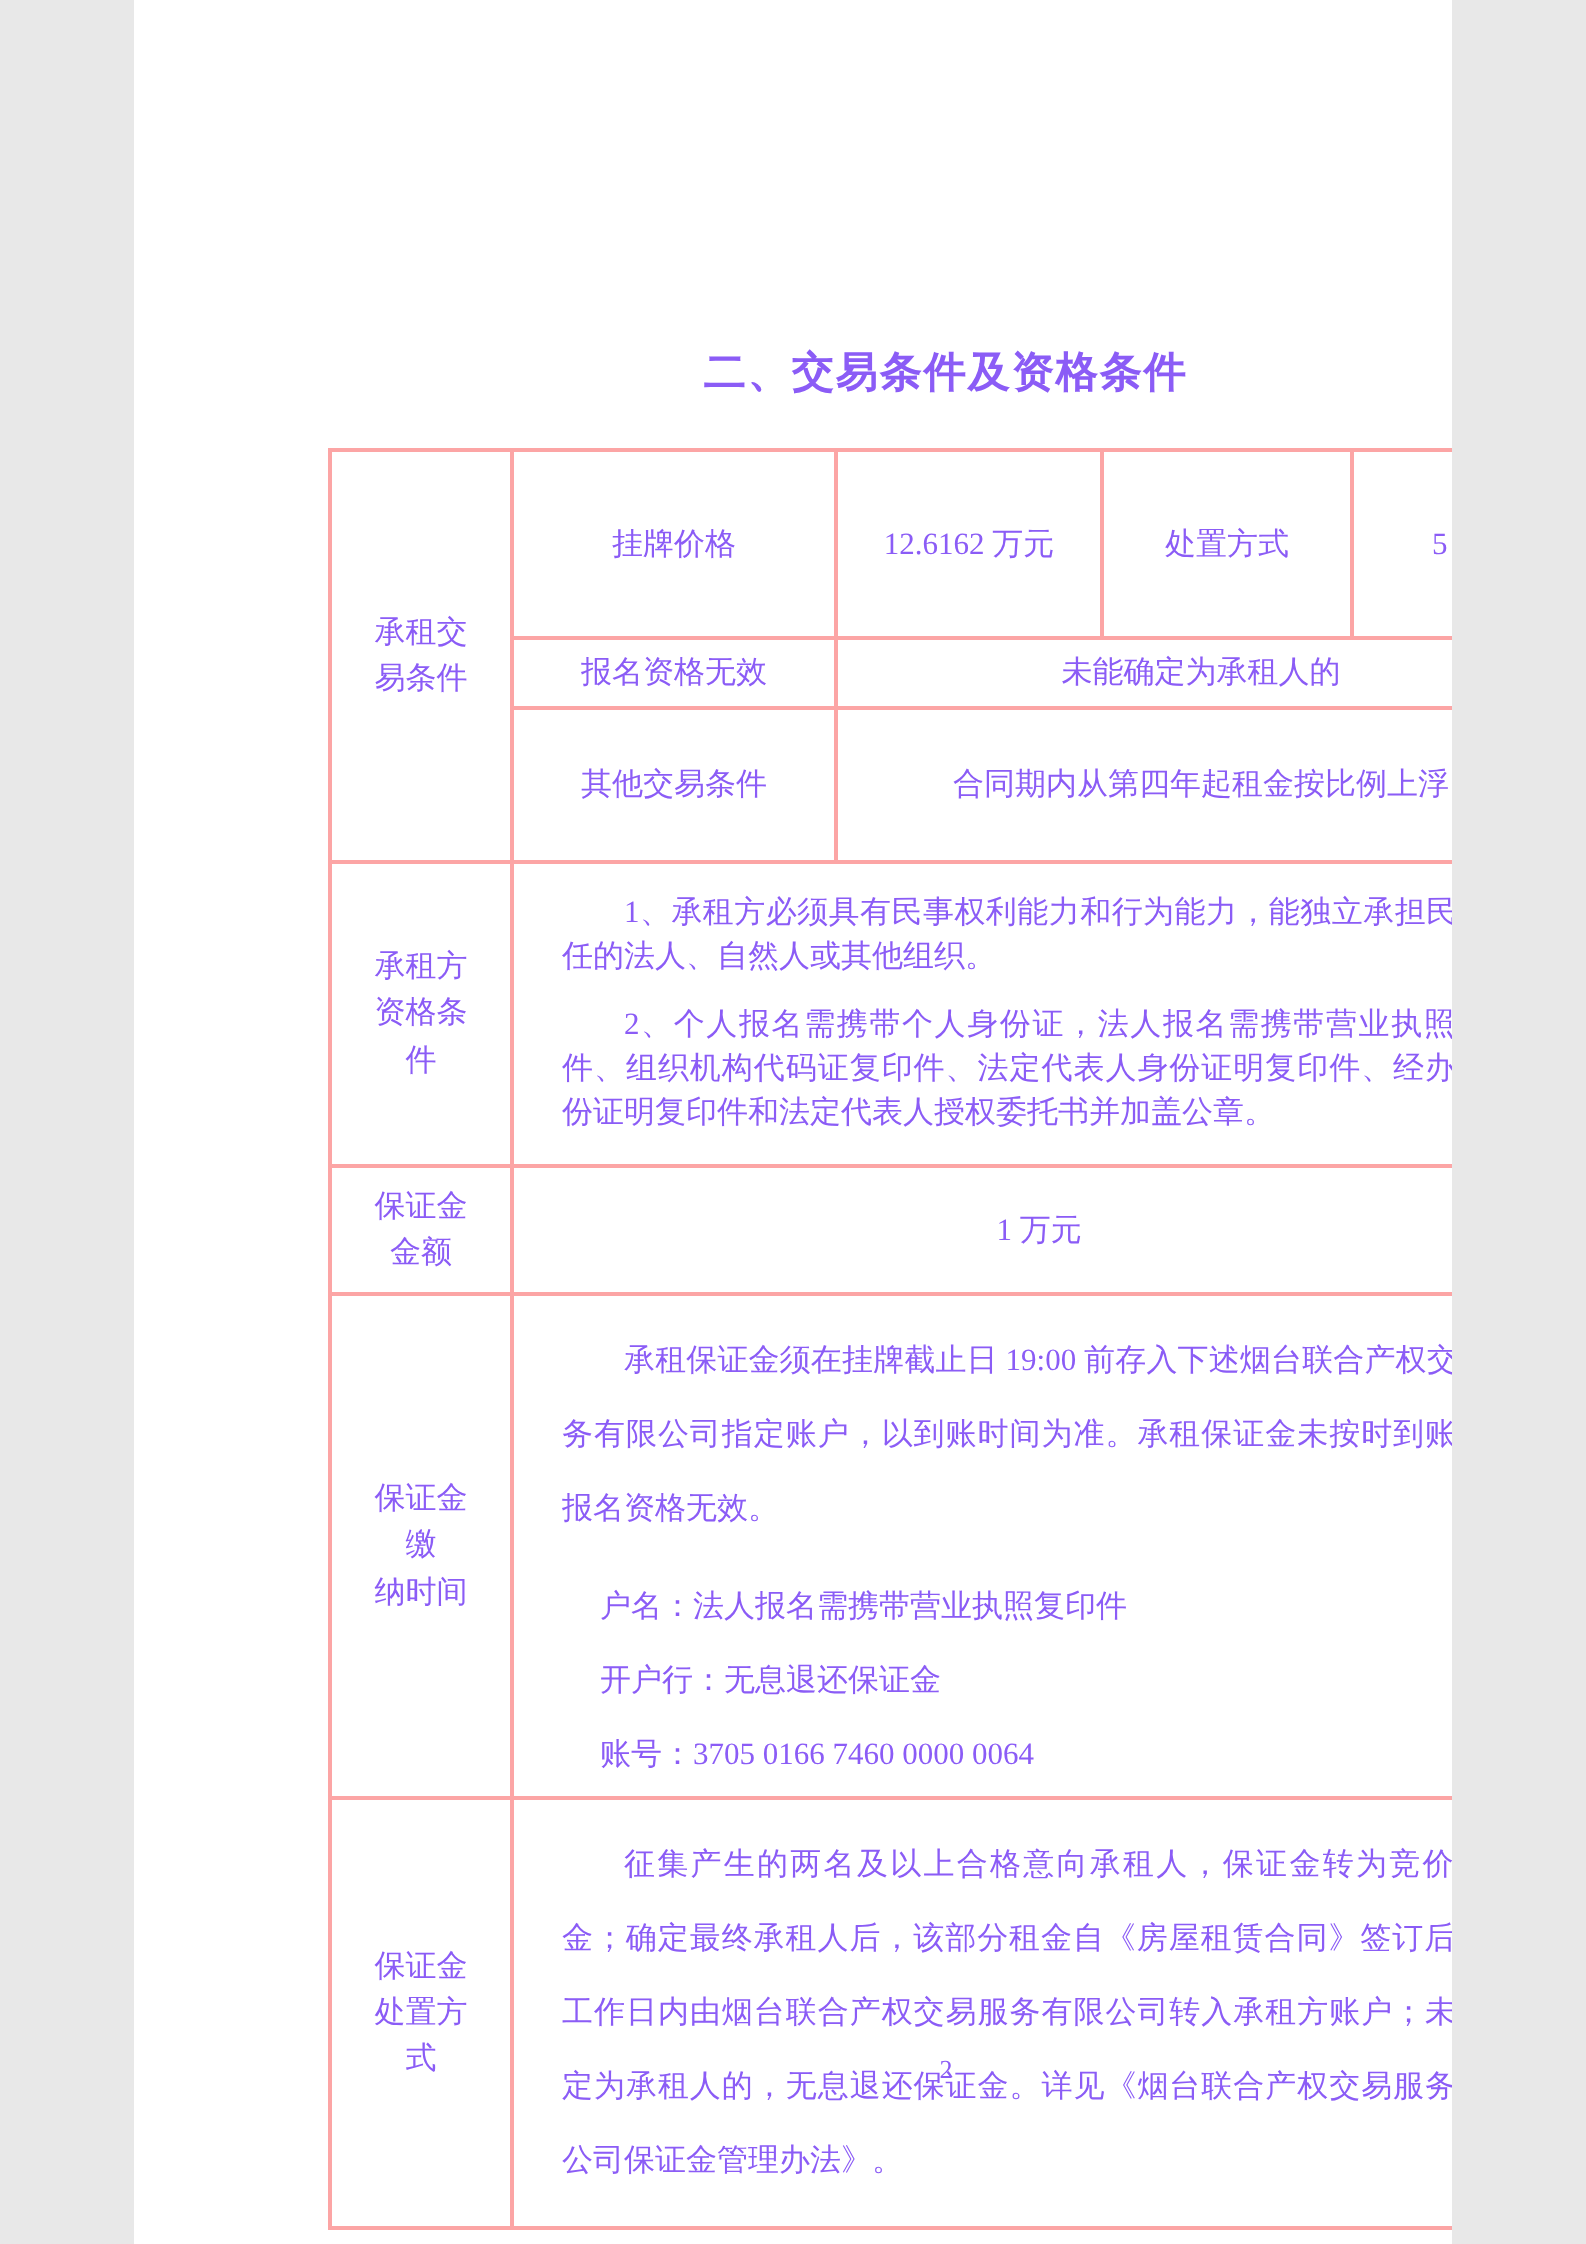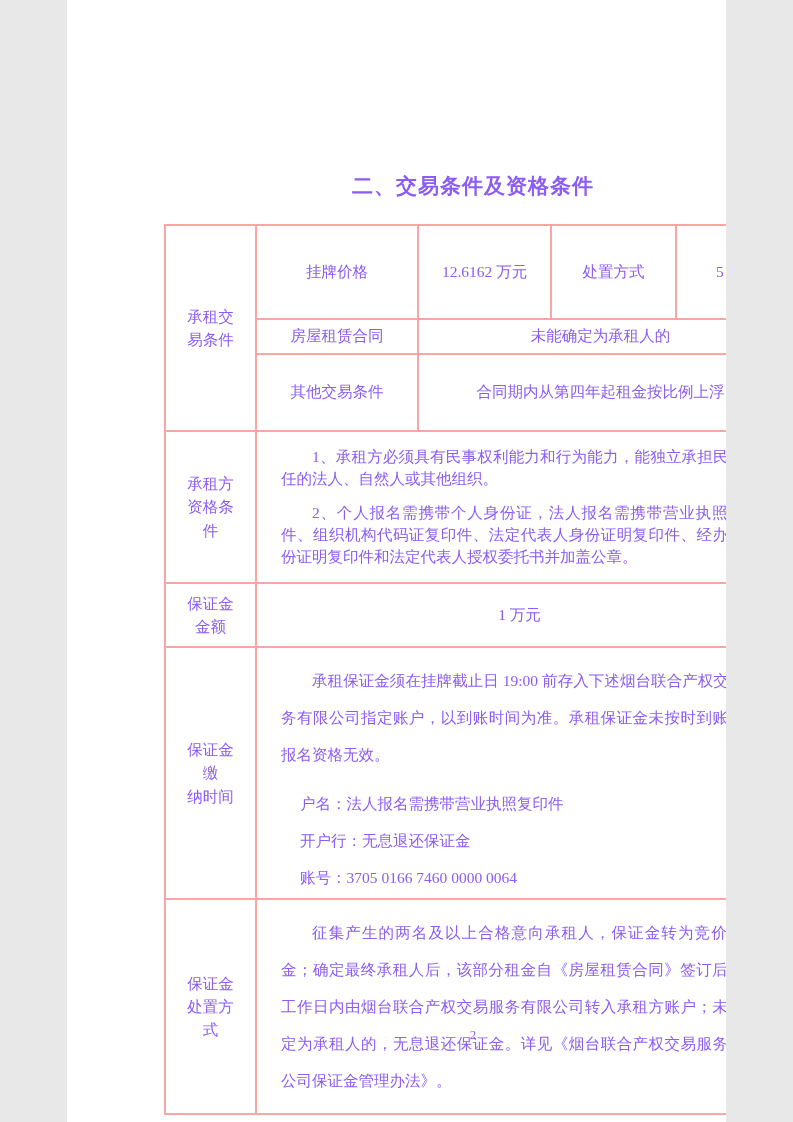--- a/index.html
+++ b/index.html
@@ -84,21 +84,21 @@
     <tbody>
       <tr style="height:94px">
         <td class="lbl" rowspan="3">承租交
 易条件</td>
         <td class="c">挂牌价格</td>
         <td class="c">12.6162 万元</td>
         <td class="c">处置方式</td>
         <td class="c">5 年</td>
       </tr>
       <tr style="height:35px">
-        <td class="c">房屋租赁合同</td>
+        <td class="c">报名资格无效</td>
         <td class="c" colspan="3">未能确定为承租人的</td>
       </tr>
       <tr style="height:77px">
         <td class="c">其他交易条件</td>
         <td class="c" colspan="3">合同期内从第四年起租金按比例上浮</td>
       </tr>
       <tr style="height:116px">
         <td class="lbl">承租方
 资格条件</td>
         <td class="txt tight" colspan="4">

